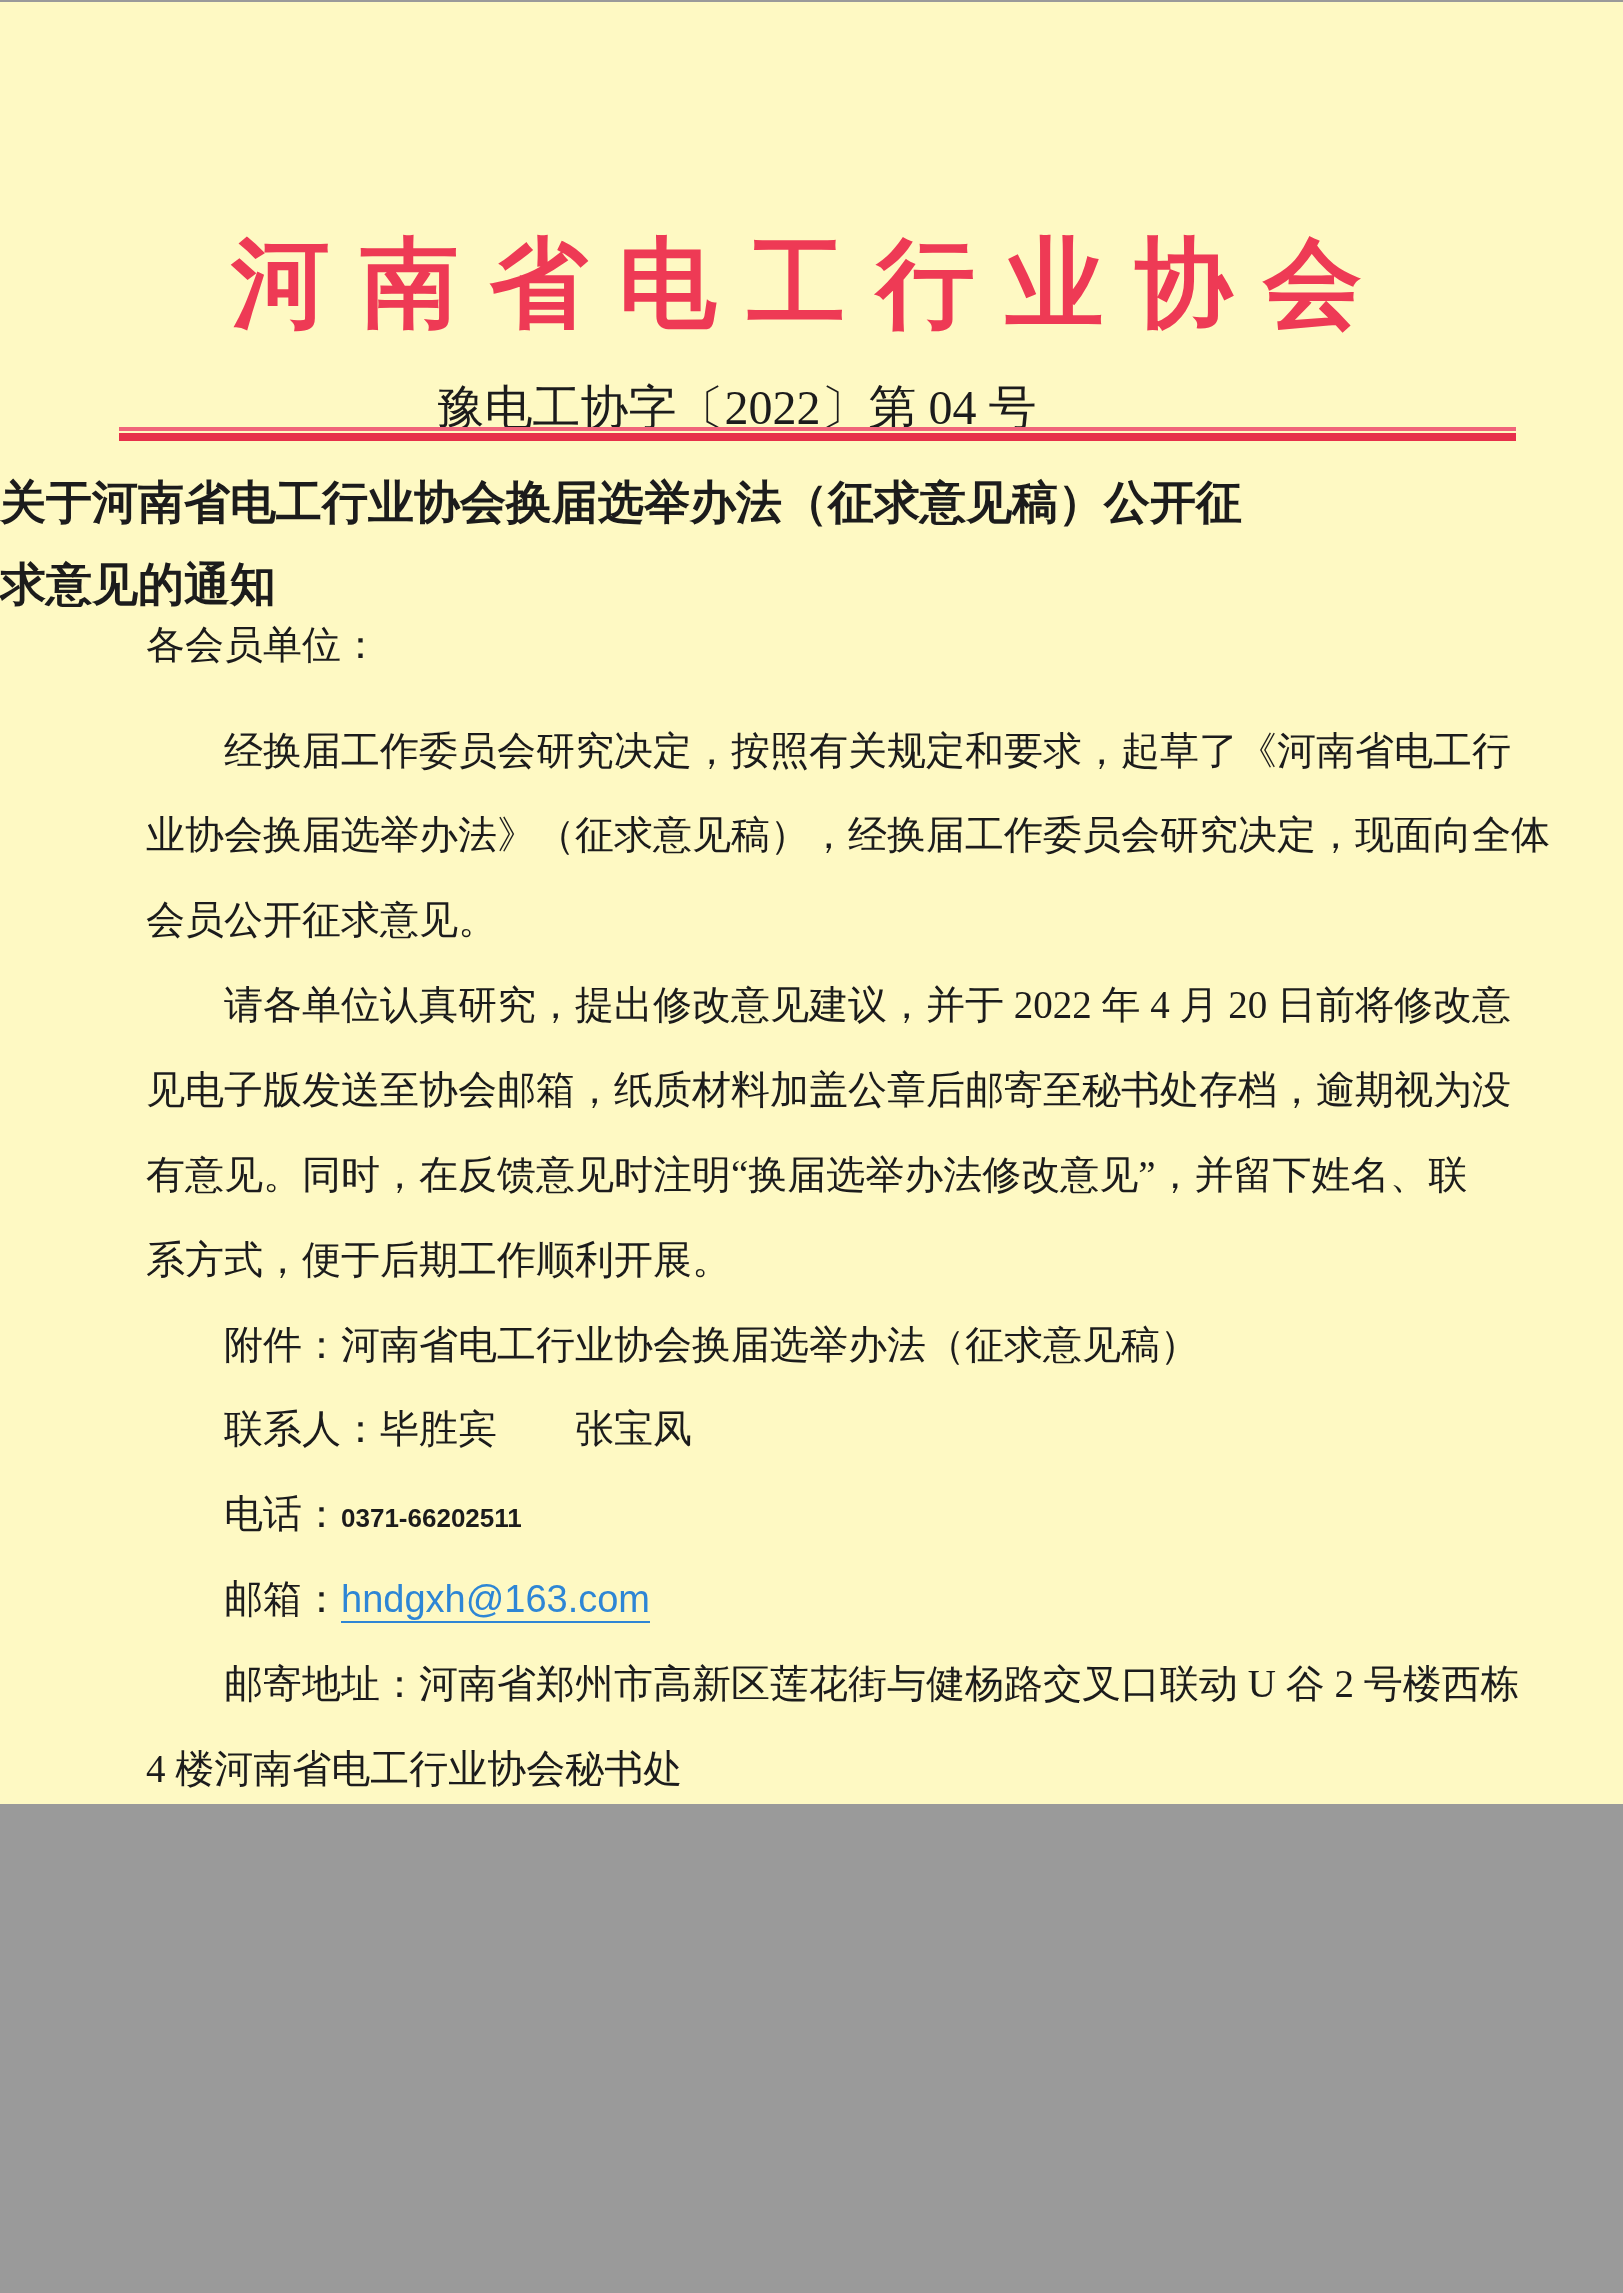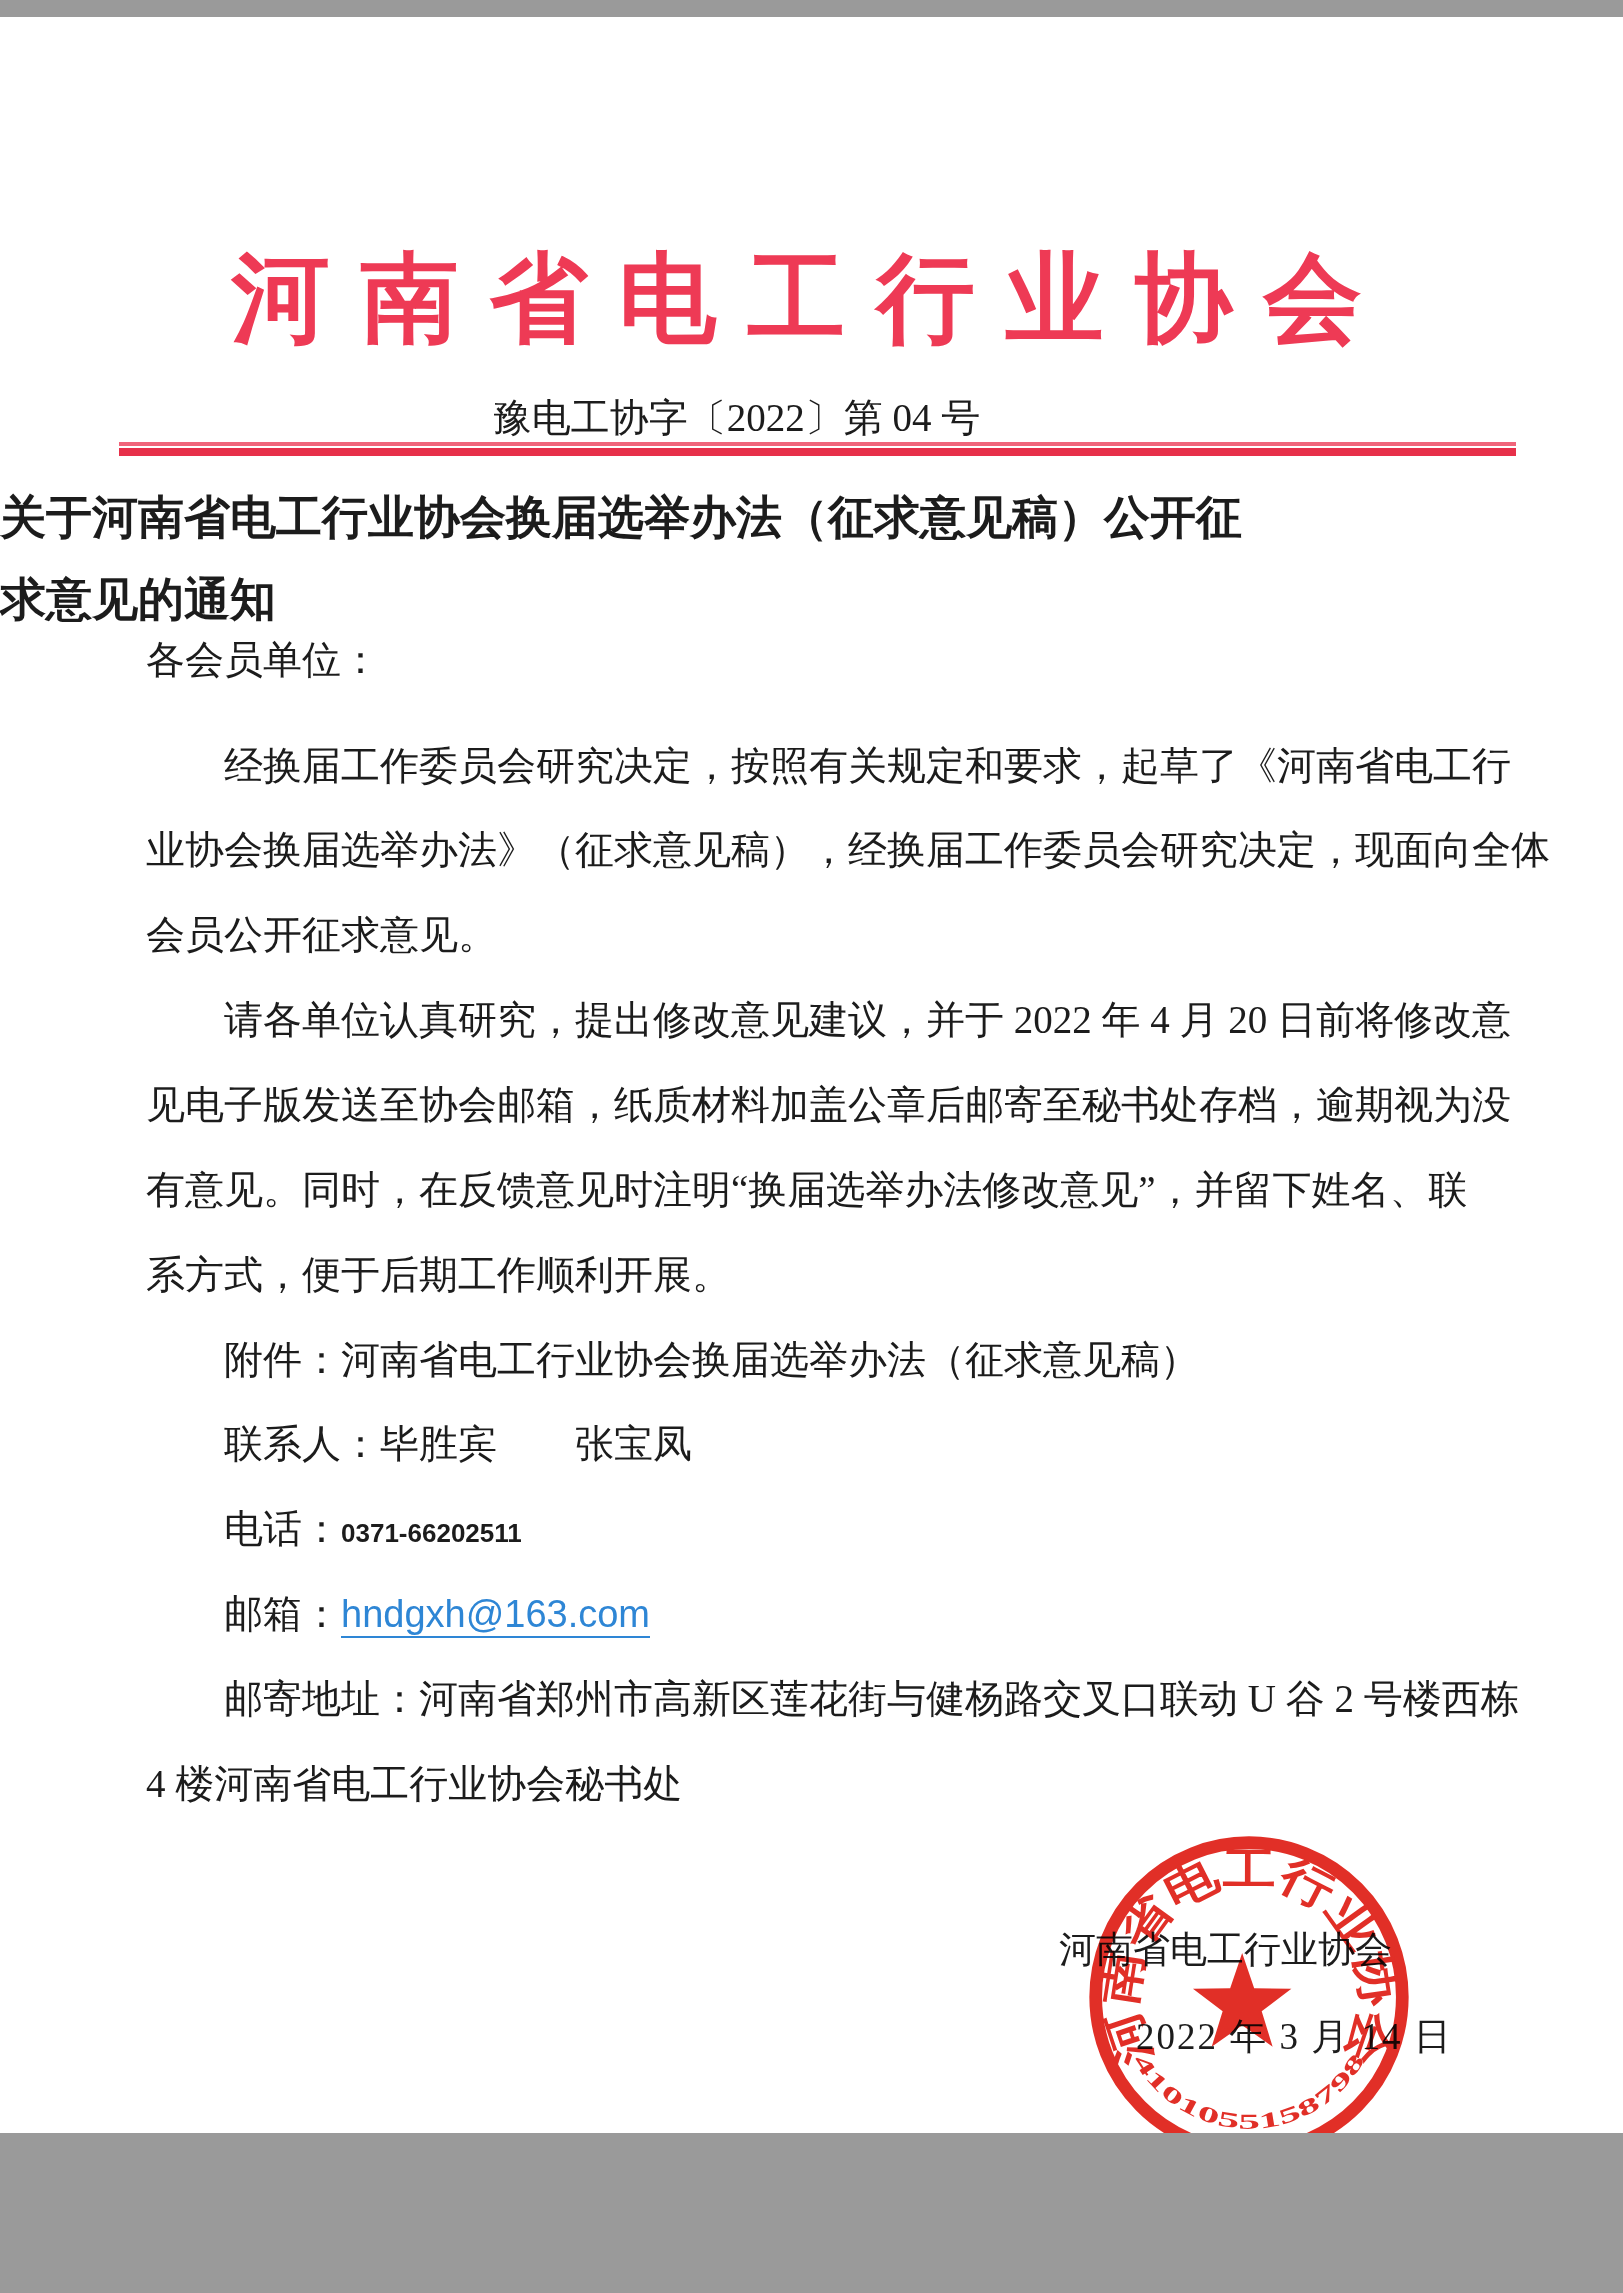--- a/index.html
+++ b/index.html
@@ -1,36 +1,36 @@
 <!DOCTYPE html>
 <html><head>
 <meta charset="utf-8">
 <style>
   html,body{margin:0;padding:0;background:#9a9a9a;}
   .page{
     position:relative;
-    width:1624px;height:2116px;
-    background:#ffffff;
-    margin:17px auto;
+    width:1624px;height:1802px;
+    background:#fef9c3;
+    margin:2px auto;
     overflow:hidden;
     font-family:"Liberation Serif","DejaVu Serif",serif;
     color:#1c1c1c;
   }
   .org-title{
     position:absolute;left:0;top:217px;width:1624px;
     text-align:center;
     font-size:98px;font-weight:bold;
     letter-spacing:31px;
     color:#ee3a55;
     white-space:nowrap;
   }
   .doc-number{
     position:absolute;left:0;top:374px;width:1473px;
     text-align:center;
-    font-size:39px;
+    font-size:48px;
     white-space:nowrap;
   }
   .red-rule{position:absolute;left:119px;top:425px;width:1397px;}
   .red-rule .thin{height:3.9px;background:#f0647a;}
   .red-rule .gap{height:2px;background:transparent;}
   .red-rule .thick{height:7.8px;background:#e7304a;}
   .notice-title{
     position:absolute;left:0;top:460px;width:1624px;
     font-size:46px;font-weight:bold;
     line-height:82px;

